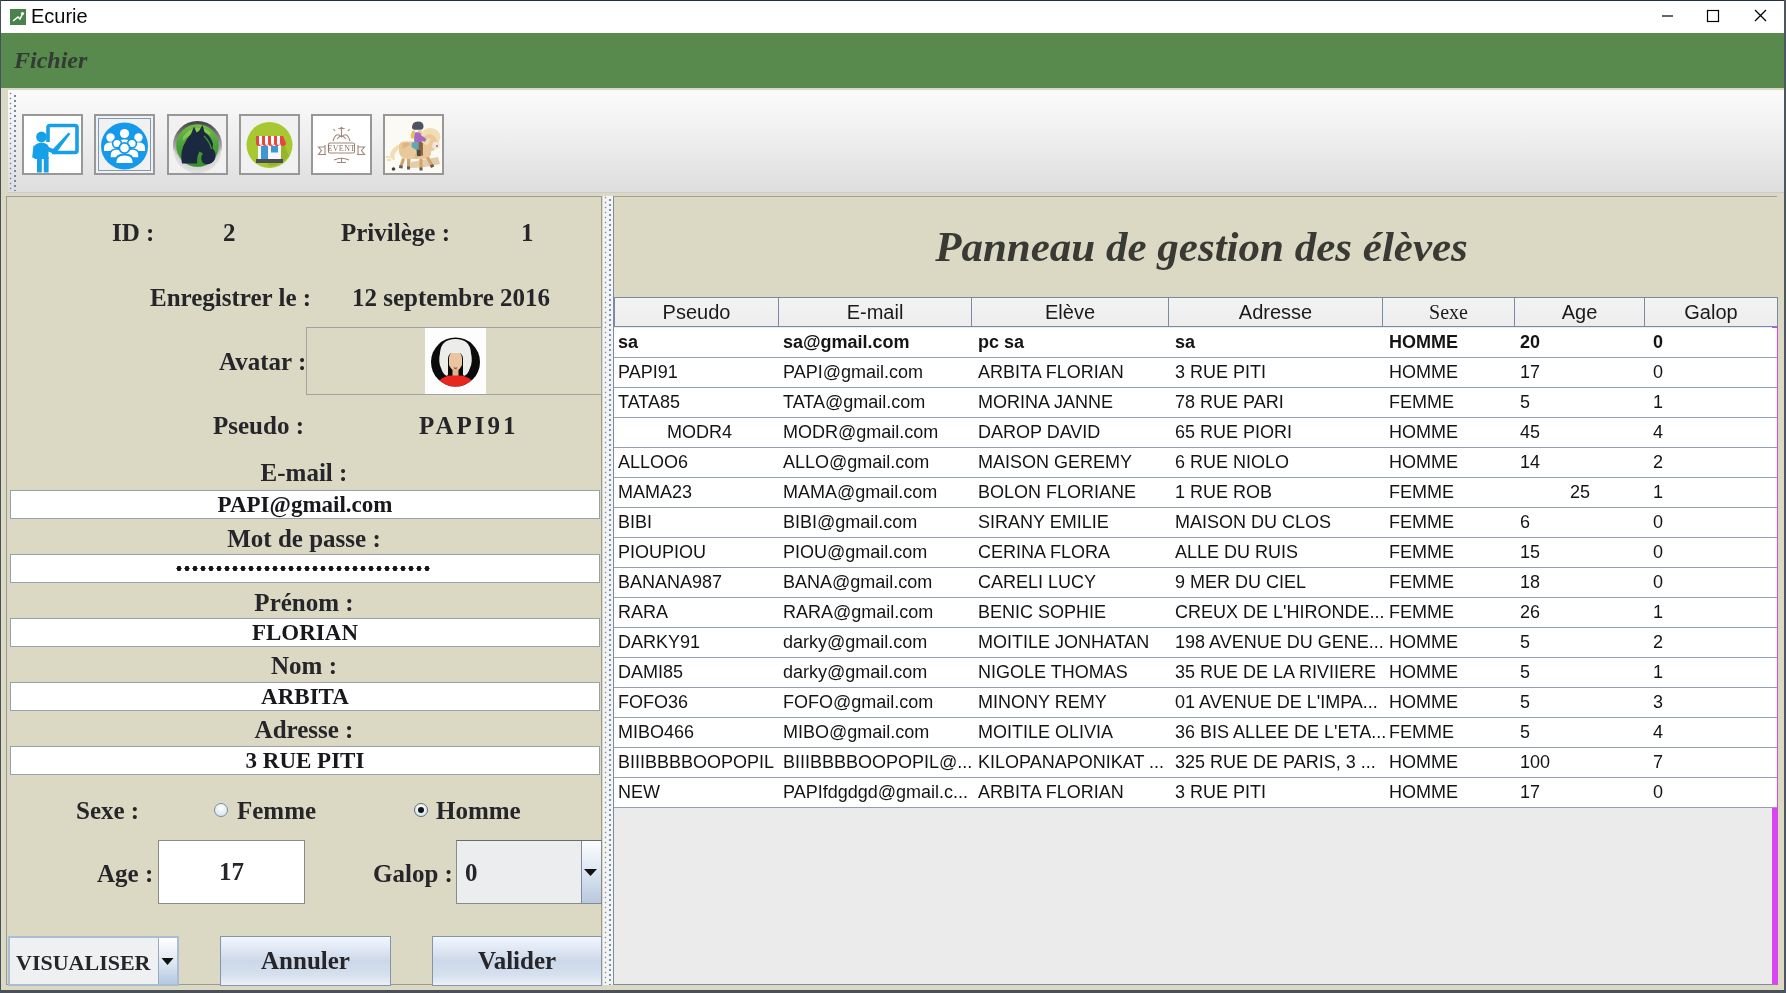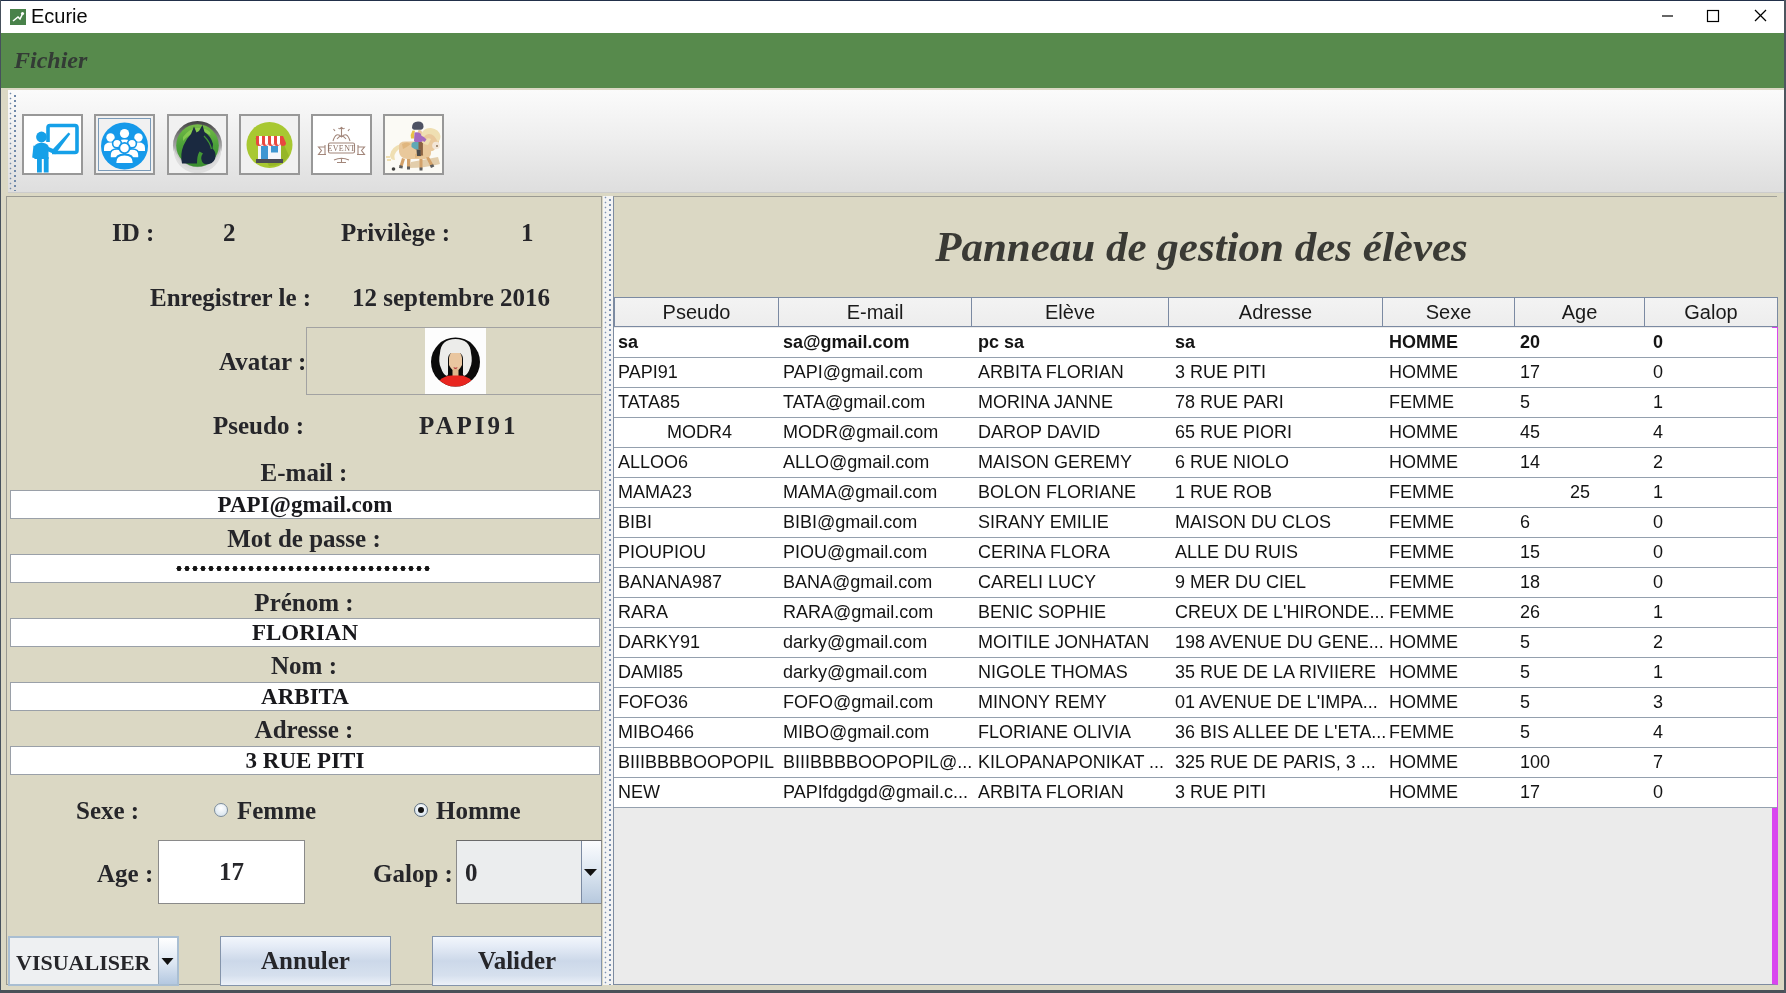--- a/index.html
+++ b/index.html
@@ -239,21 +239,21 @@
 </div>
 <div class="abs" id="divider"></div>
 
 <div class="abs" id="rpanel">
   <div class="abs" id="rtitle">Panneau de gestion des élèves</div>
   <div class="abs" id="tblarea">
   <div class="hcell" style="left:0px; width:165px; border-left:1px solid #7b8aa2;">Pseudo</div>
   <div class="hcell" style="left:165px; width:193px;">E-mail</div>
   <div class="hcell" style="left:358px; width:197px;">Elève</div>
   <div class="hcell" style="left:555px; width:214px;">Adresse</div>
-  <div class="hcell" style="left:769px; width:132px;">Sexe</div>
+  <div class="hcell" style="left:769px; width:132px;font-family:Liberation Serif, serif;">Sexe</div>
   <div class="hcell" style="left:901px; width:130px;">Age</div>
   <div class="hcell" style="left:1031px; width:133px;">Galop</div>
   <div class="row" style="top:31px; font-weight:bold;">
         <div style="left:4px; width:163px;">sa</div>
         <div style="left:169px; width:193px;">sa@gmail.com</div>
         <div style="left:364px; width:195px;">pc sa</div>
         <div style="left:561px; width:212px;">sa</div>
         <div style="left:775px; width:129px;">HOMME</div>
         <div style="left:906px; width:127px;">20</div>
         <div style="left:1039px; width:130px;">0</div>
@@ -362,21 +362,21 @@
         <div style="left:169px; width:193px;">FOFO@gmail.com</div>
         <div style="left:364px; width:195px;">MINONY REMY</div>
         <div style="left:561px; width:212px;">01 AVENUE DE L'IMPA...</div>
         <div style="left:775px; width:129px;">HOMME</div>
         <div style="left:906px; width:127px;">5</div>
         <div style="left:1039px; width:130px;">3</div>
       </div>
   <div class="row" style="top:421px;">
         <div style="left:4px; width:163px;">MIBO466</div>
         <div style="left:169px; width:193px;">MIBO@gmail.com</div>
-        <div style="left:364px; width:195px;">FLORIANE OLIVIA</div>
+        <div style="left:364px; width:195px;">MOITILE OLIVIA</div>
         <div style="left:561px; width:212px;">36 BIS ALLEE DE L'ETA...</div>
         <div style="left:775px; width:129px;">FEMME</div>
         <div style="left:906px; width:127px;">5</div>
         <div style="left:1039px; width:130px;">4</div>
       </div>
   <div class="row" style="top:451px;">
         <div style="left:4px; width:163px;">BIIIBBBBOOPOPIL</div>
         <div style="left:169px; width:193px;">BIIIBBBBOOPOPIL@...</div>
         <div style="left:364px; width:195px;">KILOPANAPONIKAT ...</div>
         <div style="left:561px; width:212px;">325 RUE DE PARIS, 3 ...</div>

